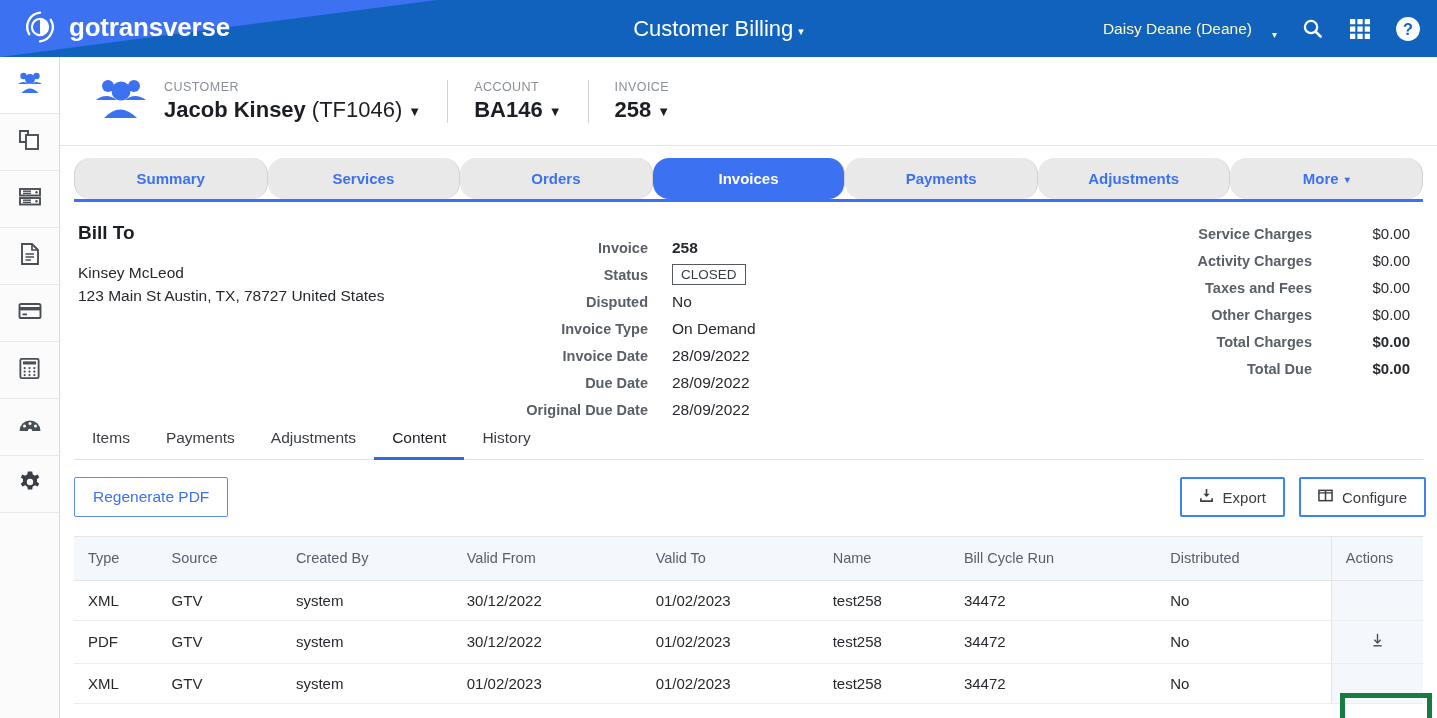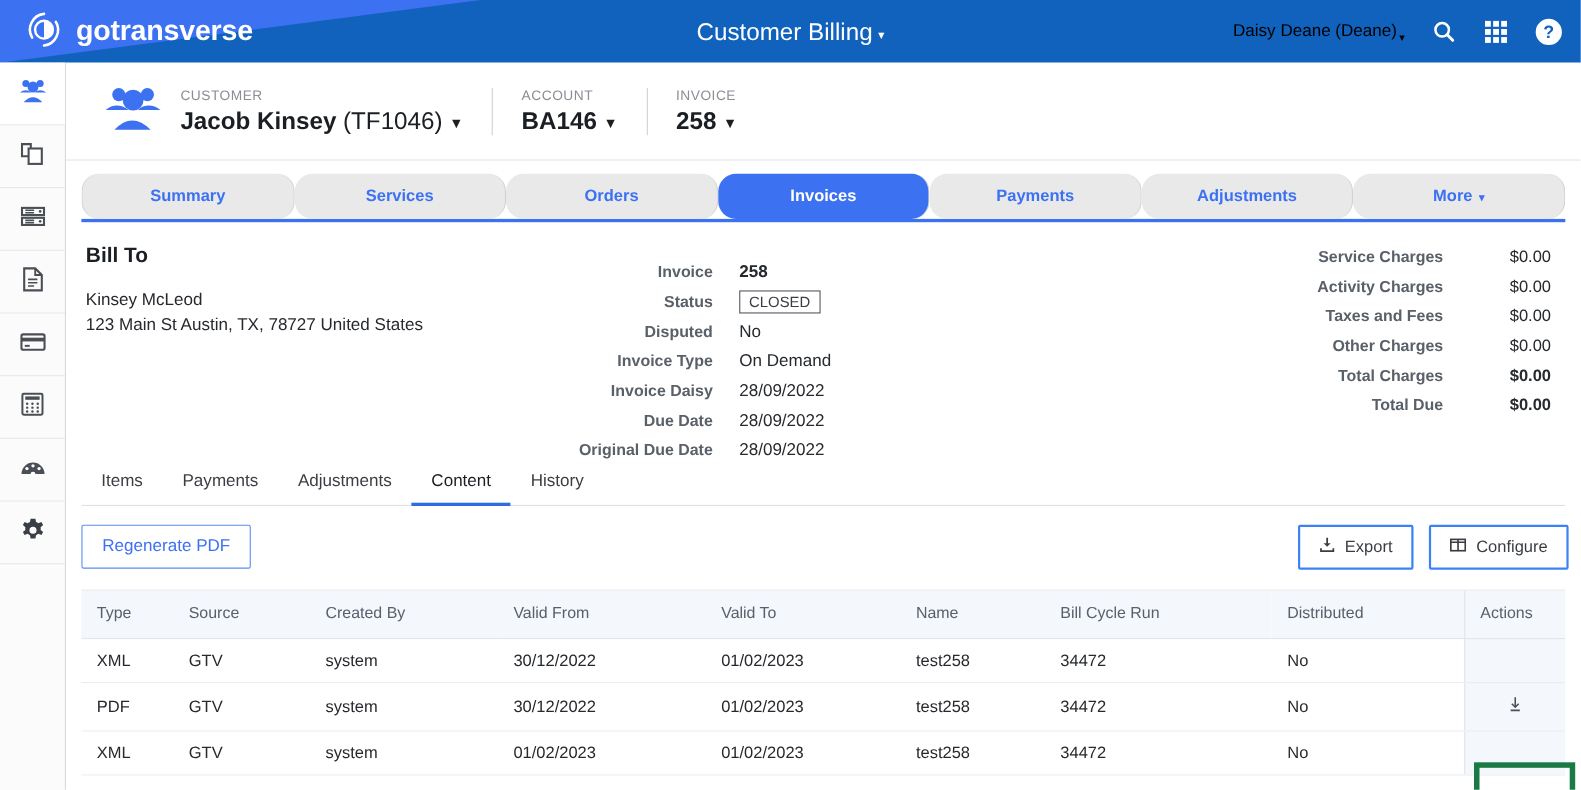--- a/index.html
+++ b/index.html
@@ -41,21 +41,21 @@
     color: #ffffff; font-size: 22px; font-weight: 400;
     z-index: 2; pointer-events: none;
   }
   .app-title .caret { margin-left: 5px; font-size: 11px; position: relative; top: 3px; }
   .topbar-right {
     position: absolute; right: 16px; top: 0; height: 57px;
     display: flex; align-items: center; gap: 22px;
     z-index: 3;
   }
   .user-menu {
-    color: #000000; font-size: 15.5px; display: flex; align-items: flex-end; gap: 2px;
+    color: #fef9c3; font-size: 15.5px; display: flex; align-items: flex-end; gap: 20px;
     cursor: pointer;
   }
   .user-menu .caret { font-size: 10px; position: relative; top: 2px; }
   .hdr-icon { width: 26px; height: 26px; display: flex; align-items: center; justify-content: center; cursor: pointer; }
 
   
   .sidebar {
     position: absolute; top: 57px; left: 0;
     width: 60px; height: 661px;
     background: #fbfbfc;
@@ -467,21 +467,21 @@
         </div>
         <div class="kv-row">
           <div class="kv-key">Disputed</div>
           <div class="kv-val">No</div>
         </div>
         <div class="kv-row">
           <div class="kv-key">Invoice Type</div>
           <div class="kv-val">On Demand</div>
         </div>
         <div class="kv-row">
-          <div class="kv-key">Invoice Daisy</div>
+          <div class="kv-key">Invoice Date</div>
           <div class="kv-val">28/09/2022</div>
         </div>
         <div class="kv-row">
           <div class="kv-key">Due Date</div>
           <div class="kv-val">28/09/2022</div>
         </div>
         <div class="kv-row">
           <div class="kv-key">Original Due Date</div>
           <div class="kv-val">28/09/2022</div>
         </div>

